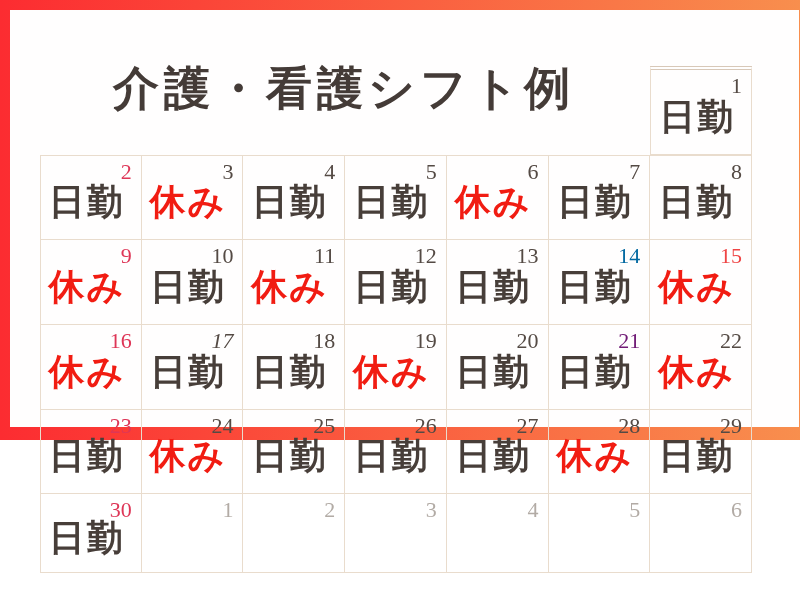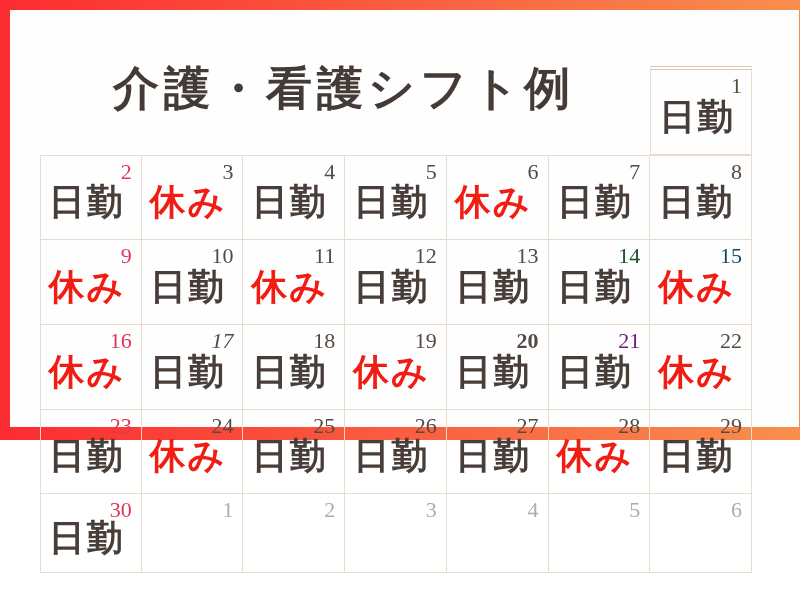--- a/index.html
+++ b/index.html
@@ -128,45 +128,45 @@
         </div>
         <div class="cell">
           <span class="day-number" style="color: rgb(84, 74, 68);">12</span>
           <span class="shift-label" style="color: rgb(71, 62, 57);">日勤</span>
         </div>
         <div class="cell">
           <span class="day-number" style="color: rgb(84, 74, 68);">13</span>
           <span class="shift-label" style="color: rgb(71, 62, 57);">日勤</span>
         </div>
         <div class="cell">
-          <span class="day-number" style="color: #14532d;">14</span>
-          <span class="shift-label" style="color: rgb(71, 62, 57);">日勤</span>
-        </div>
-        <div class="cell">
-          <span class="day-number" style="color: #0c4a6e;">15</span>
+          <span class="day-number" style="color: #0369a1;">14</span>
+          <span class="shift-label" style="color: rgb(71, 62, 57);">日勤</span>
+        </div>
+        <div class="cell">
+          <span class="day-number" style="color: #ef4444;">15</span>
           <span class="shift-label" style="color: rgb(241, 28, 18);">休み</span>
         </div>
         <div class="cell left-edge">
           <span class="day-number" style="color: rgb(222, 54, 87);">16</span>
           <span class="shift-label" style="color: rgb(241, 28, 18);">休み</span>
         </div>
         <div class="cell">
           <span class="day-number" style="color: rgb(84, 74, 68); font-style: italic;">17</span>
           <span class="shift-label" style="color: rgb(71, 62, 57);">日勤</span>
         </div>
         <div class="cell">
           <span class="day-number" style="color: rgb(84, 74, 68);">18</span>
           <span class="shift-label" style="color: rgb(71, 62, 57);">日勤</span>
         </div>
         <div class="cell">
           <span class="day-number" style="color: rgb(84, 74, 68);">19</span>
           <span class="shift-label" style="color: rgb(241, 28, 18);">休み</span>
         </div>
         <div class="cell">
-          <span class="day-number" style="color: rgb(84, 74, 68); font-weight: bold;">20</span>
+          <span class="day-number" style="color: rgb(84, 74, 68);">20</span>
           <span class="shift-label" style="color: rgb(71, 62, 57);">日勤</span>
         </div>
         <div class="cell">
           <span class="day-number" style="color: #701a75;">21</span>
           <span class="shift-label" style="color: rgb(71, 62, 57);">日勤</span>
         </div>
         <div class="cell">
           <span class="day-number" style="color: rgb(84, 74, 68);">22</span>
           <span class="shift-label" style="color: rgb(241, 28, 18);">休み</span>
         </div>

